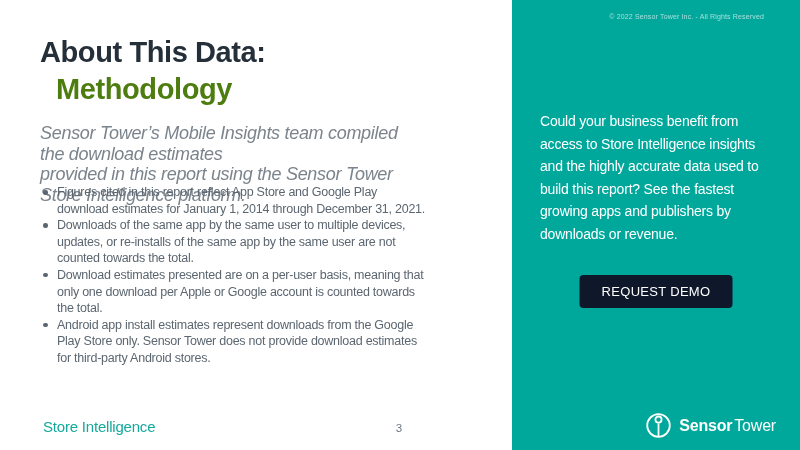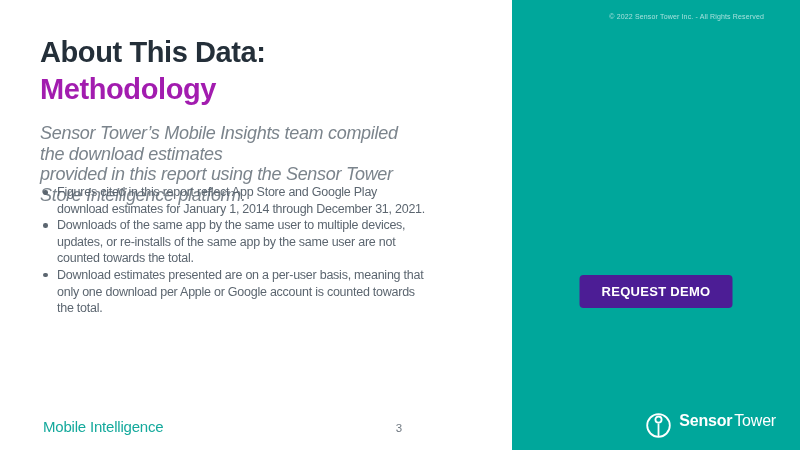--- a/index.html
+++ b/index.html
@@ -16,21 +16,21 @@
   .left-panel {
     position: absolute; left: 0; top: 0;
     width: 408px; height: 450px; background: #ffffff;
   }
   .page-title {
     position: absolute; left: 40px; top: 34px;
     font-size: 29px; line-height: 37px; font-weight: 700;
     letter-spacing: -0.4px;
   }
   .title-line-1 { color: #242f39; display: block; }
-  .title-line-2 { color: #a21caf; display: block; }
+  .title-line-2 { color: #4d7c0f; display: block; margin-left: 16px; }
 
   .intro-paragraph {
     position: absolute; left: 40px; top: 123px;
     font-style: italic;
     font-size: 18px; line-height: 20.5px;
     color: #7b848c; letter-spacing: -0.3px;
     white-space: pre-line;
   }
 
   .bullet-list {
@@ -74,28 +74,28 @@
   .cta-paragraph {
     position: absolute; left: 28px; top: 110px;
     font-size: 14px; line-height: 22.5px;
     letter-spacing: -0.2px; color: #ffffff;
     white-space: pre-line; width: 254px;
   }
   .request-demo-button {
     position: absolute; top: 275px; left: 50%;
     transform: translateX(-50%);
     width: 153px; height: 33px;
-    background: #4c1d95; border: none; border-radius: 4px;
+    background: #0f172a; border: none; border-radius: 4px;
     color: #ffffff; font-family: "Liberation Sans", sans-serif;
-    font-size: 13px; font-weight: 700; letter-spacing: 0.3px;
+    font-size: 13px; font-weight: 400; letter-spacing: 0.3px;
     cursor: pointer;
   }
   .logo {
     position: absolute; right: 24px; bottom: 11px;
-    display: flex; align-items: flex-start;
+    display: flex; align-items: center;
     color: #ffffff;
   }
   .logo .logo-mark { display: block; margin-right: 7px; }
   .logo .logo-text { font-size: 16px; letter-spacing: -0.2px; white-space: nowrap; }
   .logo .logo-text .bold { font-weight: 700; }
   .logo .logo-text .light { font-weight: 400; margin-left: 2px; }
 </style>
 </head>
 <body>
 
@@ -113,32 +113,41 @@
 
     <ul class="bullet-list">
       <li><span class="dot"></span><span>Figures cited in this report reflect App Store and Google Play
 download estimates for January 1, 2014 through December 31, 2021.</span></li>
       <li><span class="dot"></span><span>Downloads of the same app by the same user to multiple devices,
 updates, or re-installs of the same app by the same user are not
 counted towards the total.</span></li>
       <li><span class="dot"></span><span>Download estimates presented are on a per-user basis, meaning that
 only one download per Apple or Google account is counted towards
 the total.</span></li>
+      <li><span class="dot"></span><span>Android app install estimates represent downloads from the Google
+Play Store only. Sensor Tower does not provide download estimates
+for third-party Android stores.</span></li>
     </ul>
 
-    <div class="footer-product-label">Mobile Intelligence</div>
+    <div class="footer-product-label">Store Intelligence</div>
 
     <div class="page-number">3</div>
 
   </div>
 
   <div class="right-panel">
 
     <div class="copyright-text">© 2022 Sensor Tower Inc. - All Rights Reserved</div>
 
+    <p class="cta-paragraph">Could your business benefit from
+access to Store Intelligence insights
+and the highly accurate data used to
+build this report? See the fastest
+growing apps and publishers by
+downloads or revenue.</p>
 
     <button class="request-demo-button">REQUEST DEMO</button>
 
     <div class="logo">
       <svg class="logo-mark" width="27" height="27" viewBox="0 0 27 27">
         <circle cx="13.5" cy="13.5" r="11.3" fill="none" stroke="#ffffff" stroke-width="1.8"></circle>
         <circle cx="13.5" cy="7.6" r="3.1" fill="#00a79b" stroke="#ffffff" stroke-width="1.8"></circle>
         <line x1="13.5" y1="11.4" x2="13.5" y2="24.4" stroke="#ffffff" stroke-width="1.8"></line>
       </svg>
       <span class="logo-text">

